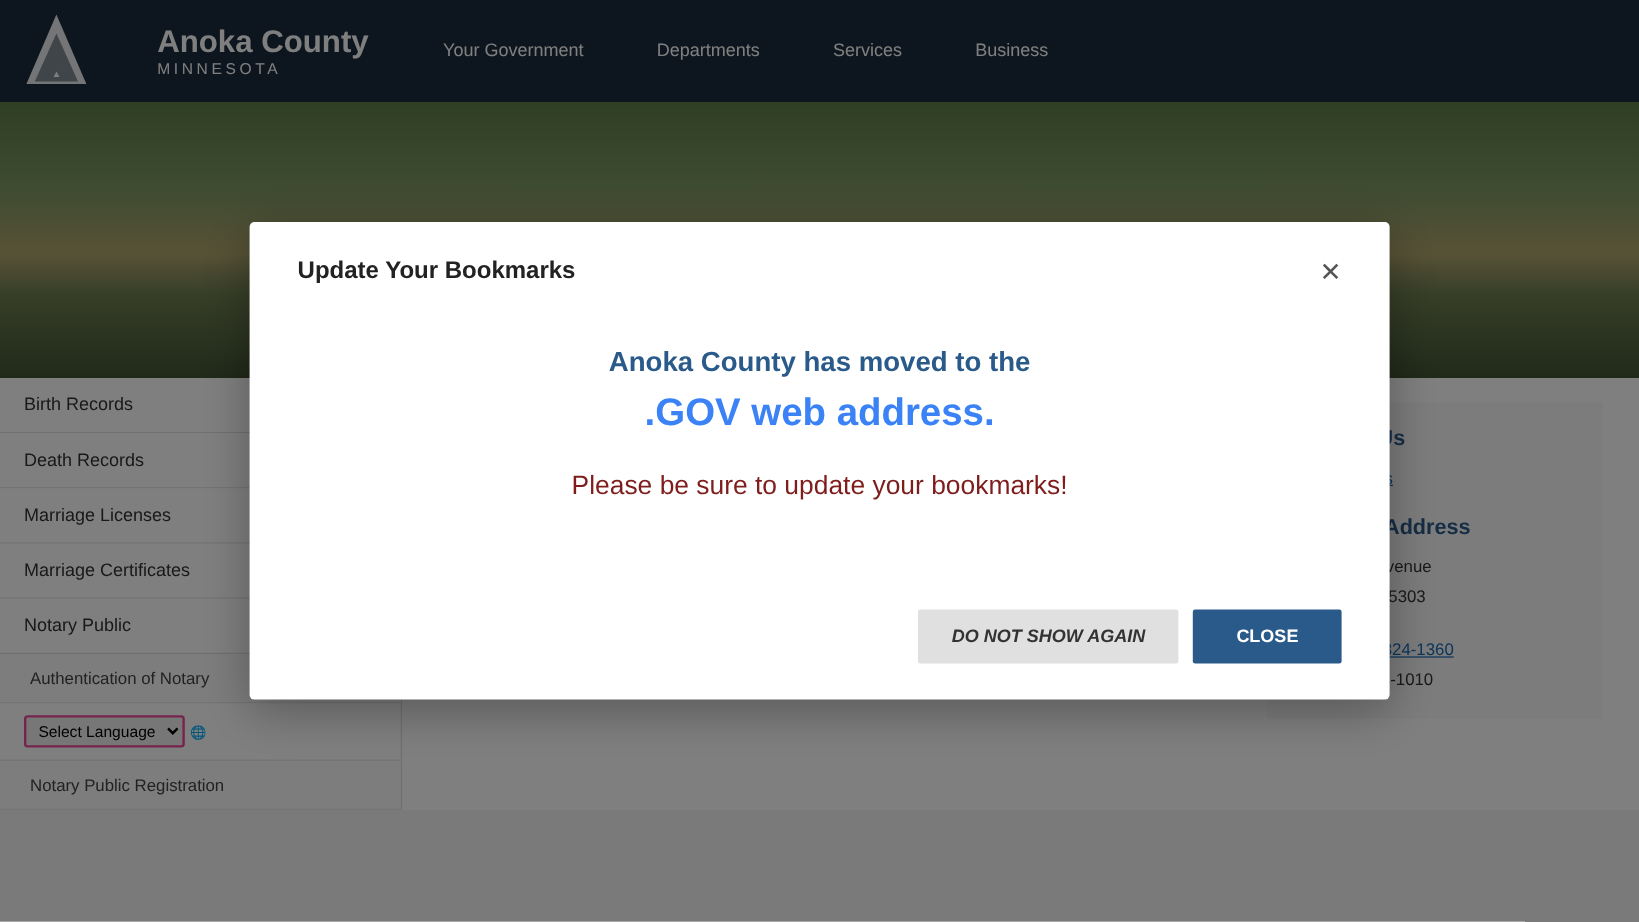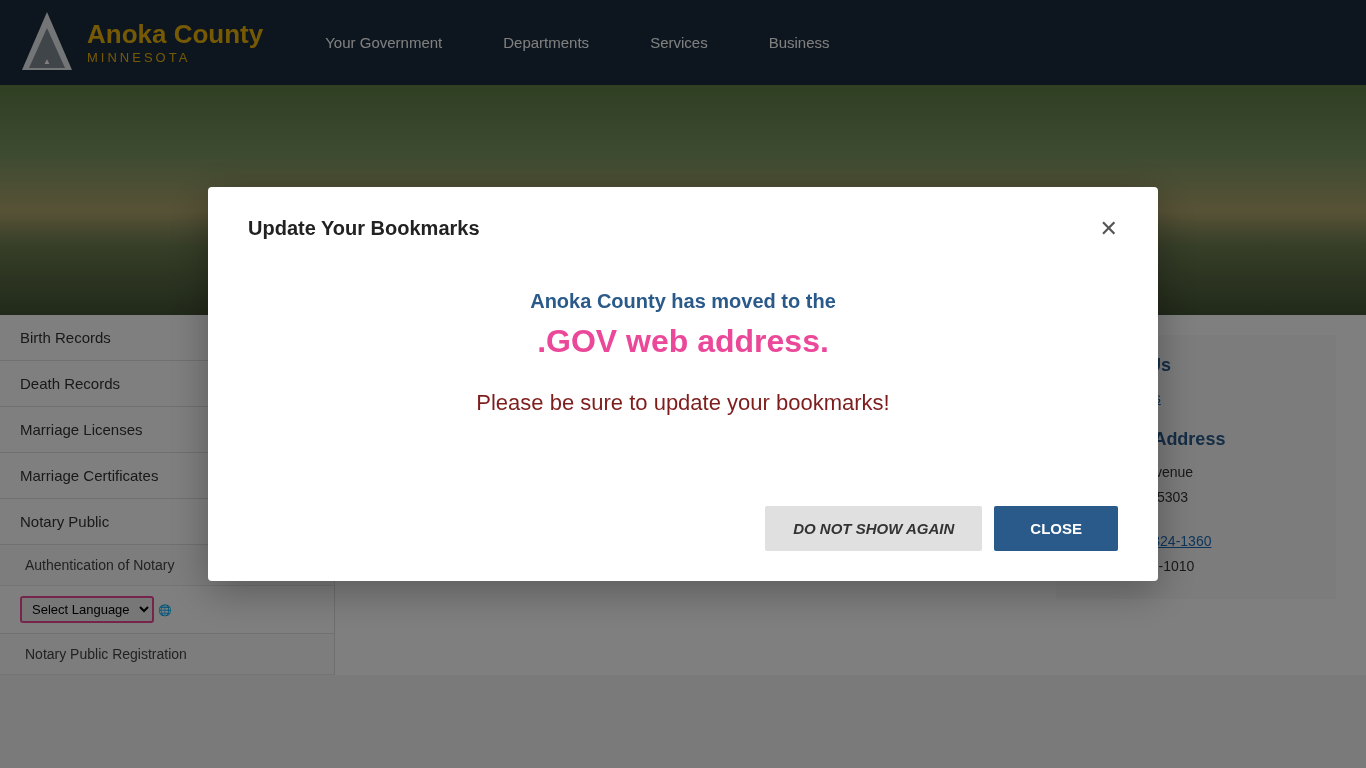--- a/index.html
+++ b/index.html
@@ -20,22 +20,23 @@
       align-items: center;
       margin-right: 40px;
       text-decoration: none;
     }
     .logo-icon {
       width: 55px;
       height: 65px;
       margin-right: 12px;
     }
     .logo-text {
-      color: #eab308;
+      color: #ffffff;
       line-height: 1.2;
+      margin-left: 44px;
     }
     .logo-text .county { font-size: 26px; font-weight: bold; }
     .logo-text .state { font-size: 13px; letter-spacing: 3px; }
     .nav {
       display: flex;
       gap: 17px;
       flex: 1;
     }
     .nav-item {
       color: white;
@@ -224,28 +225,28 @@
       font-size: 22px;
       cursor: pointer;
       color: #555;
       line-height: 1;
     }
     .modal-body {
       text-align: center;
       padding: 20px 0 40px 0;
     }
     .modal-heading {
-      font-size: 20px;
+      font-size: 23px;
       color: #2a5a8a;
       font-weight: bold;
       margin-bottom: 10px;
     }
     .modal-subheading {
       font-size: 32px;
-      color: #ec4899;
+      color: #3b82f6;
       font-weight: bold;
       margin-bottom: 30px;
     }
     .modal-notice {
       font-size: 22px;
       color: #7f1d1d;
       margin-bottom: 40px;
     }
     .modal-actions {
       display: flex;

